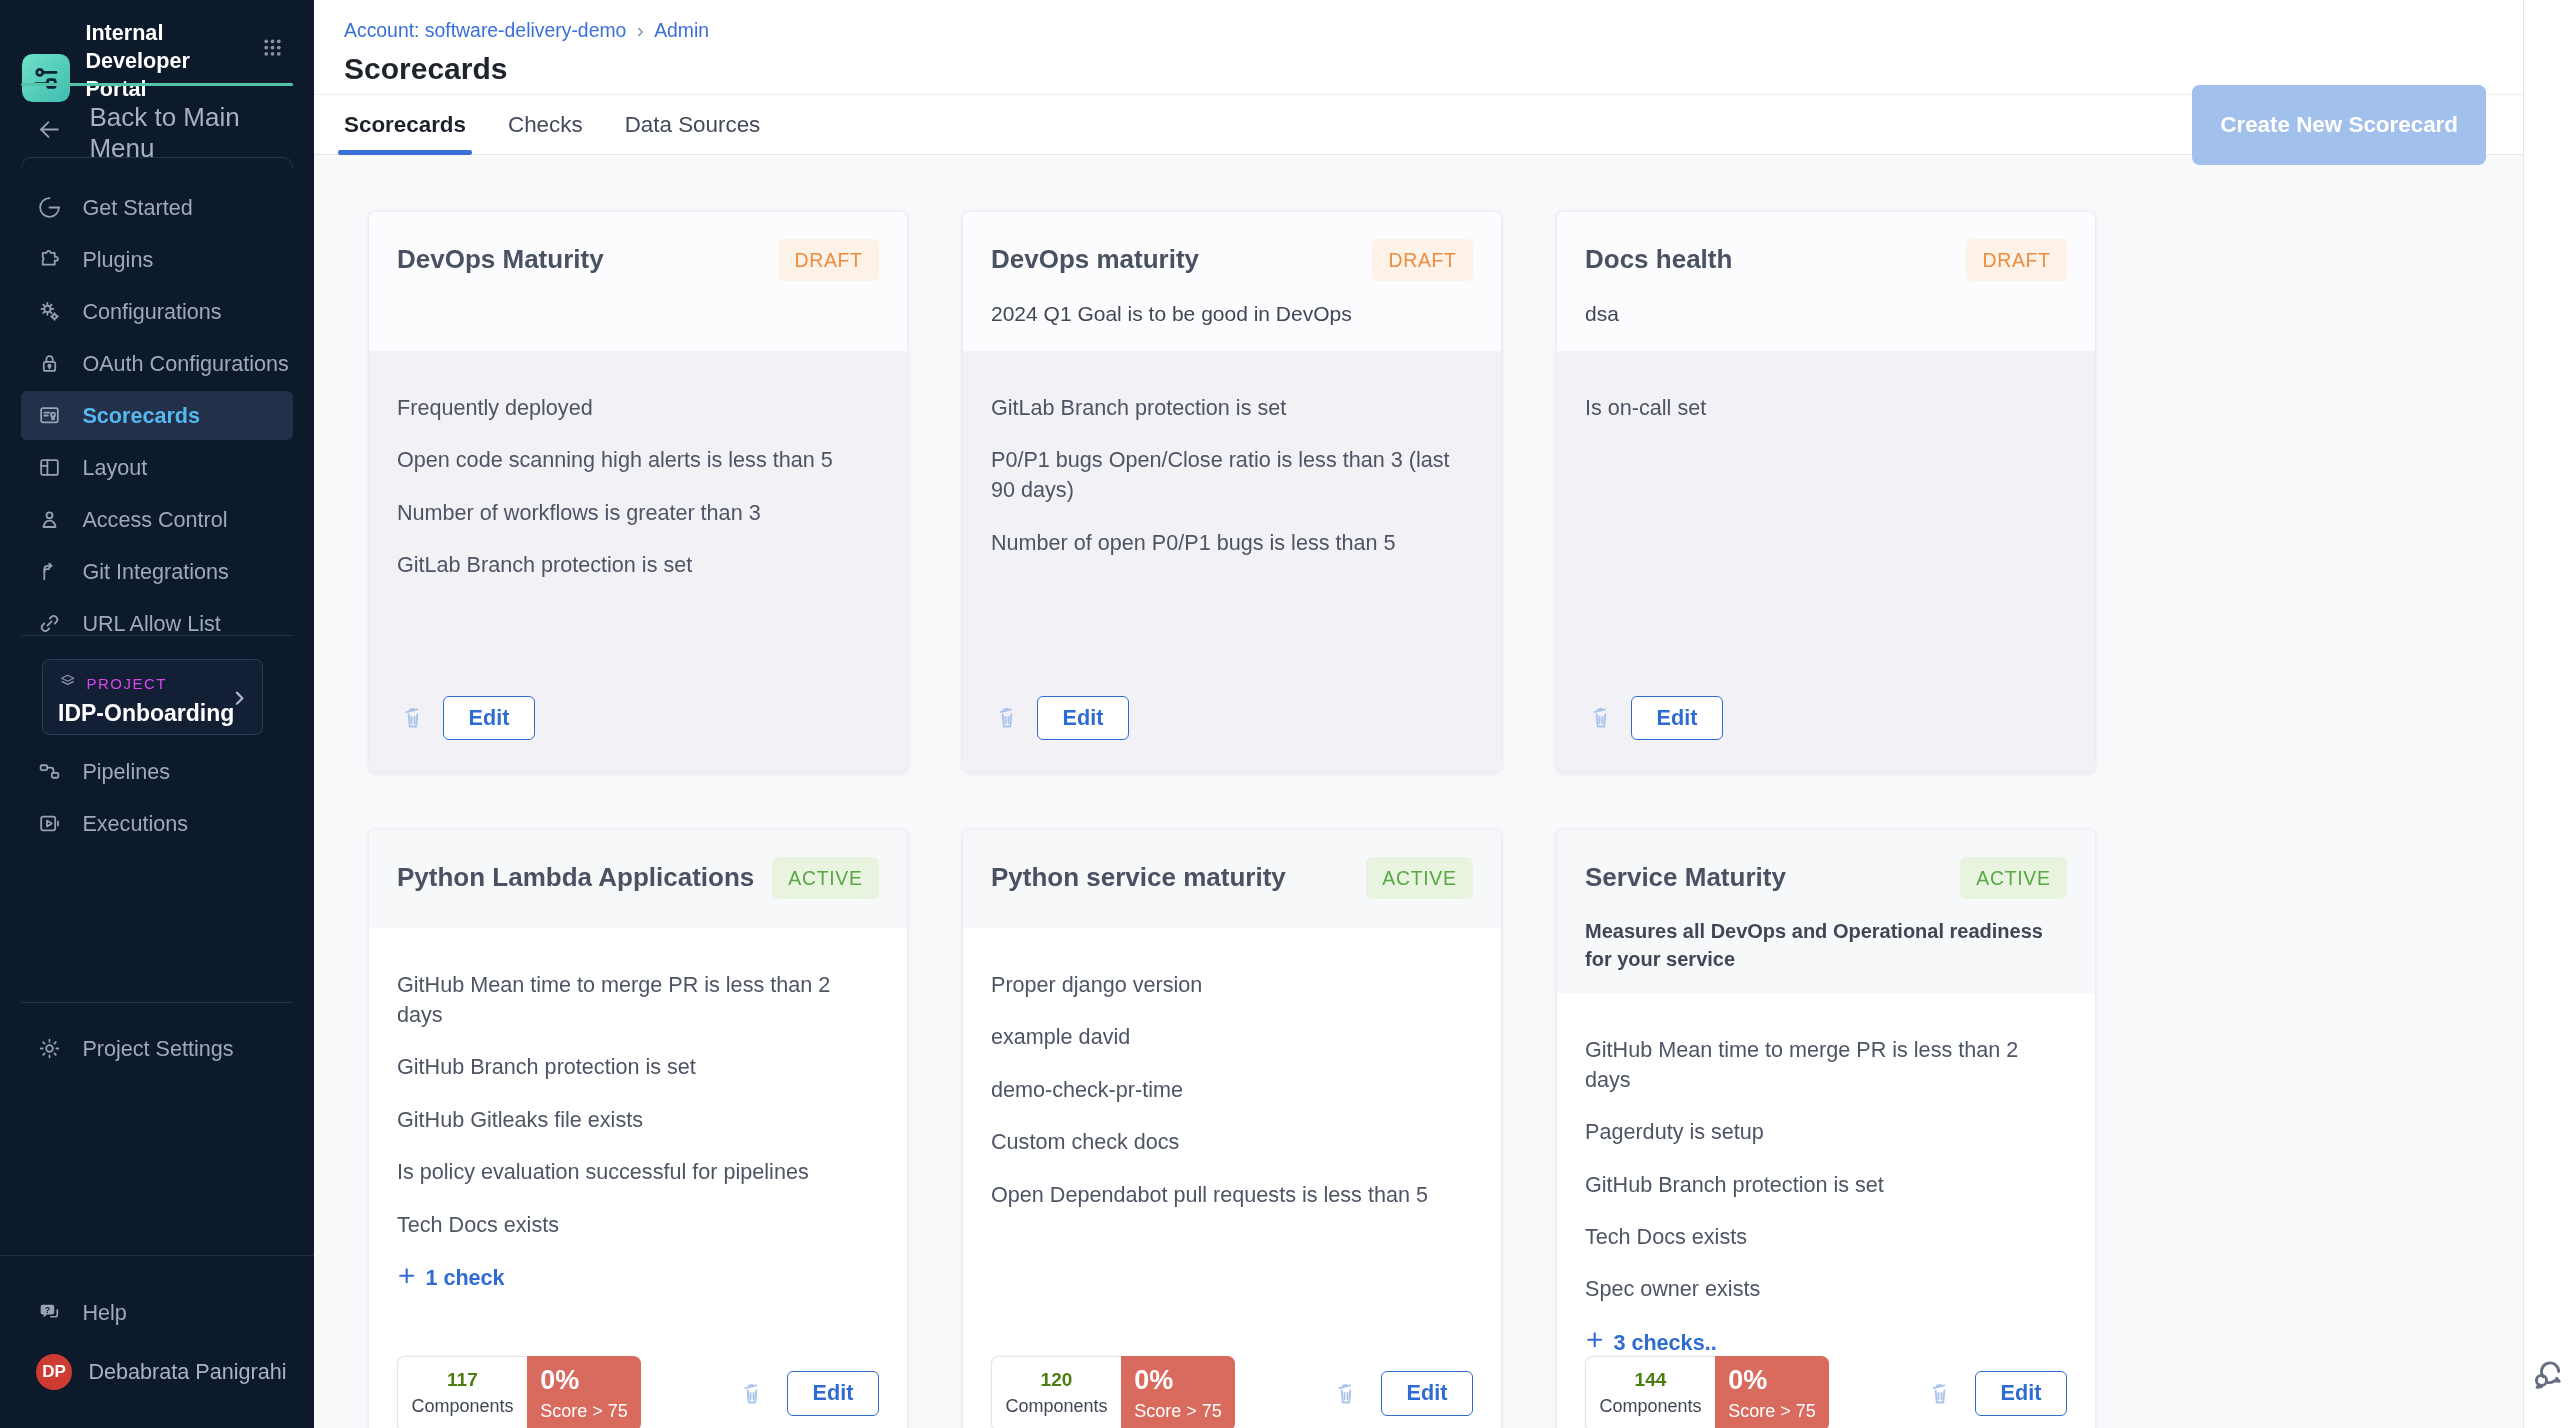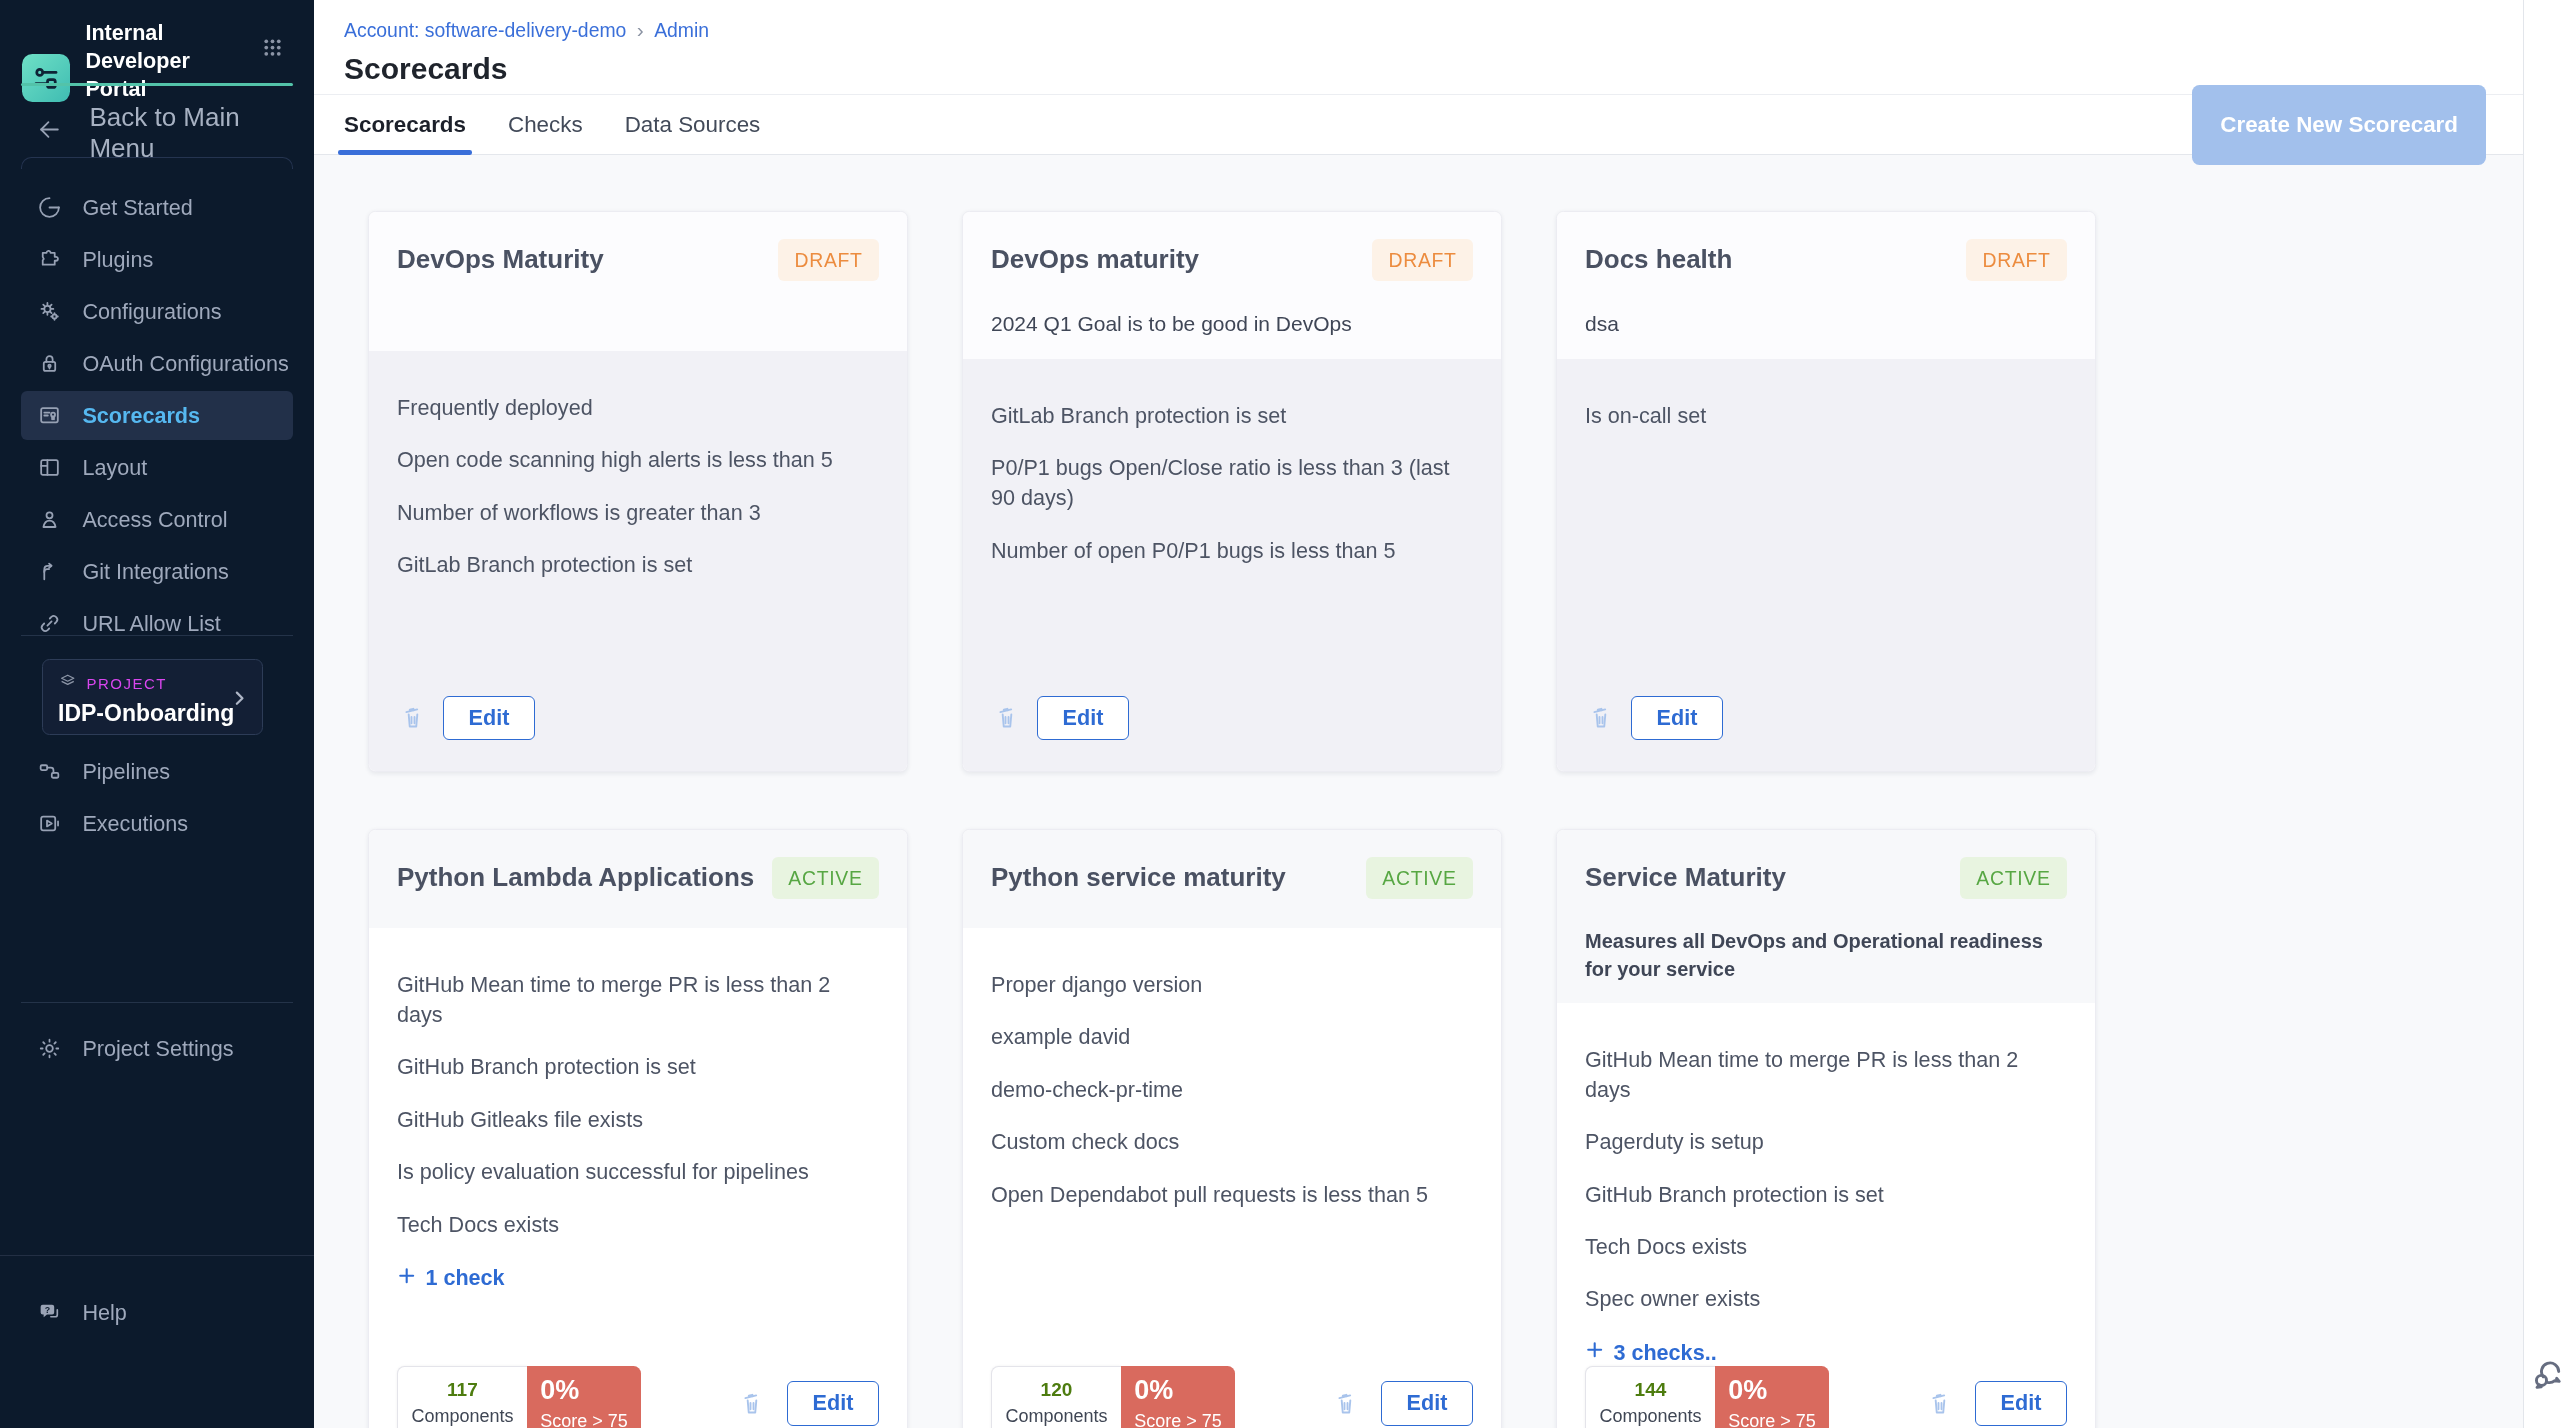--- a/index.html
+++ b/index.html
@@ -69,21 +69,21 @@
   .card { display:flex; flex-direction:column; min-height:561px; border-radius:7.5px; overflow:hidden;
     border:0.7px solid #ececf2; box-shadow:0 1.5px 4.5px rgba(25,35,70,.08); background:#fff; }
   .card-header { padding:27px 28px 19.4px; }
   .card.draft .card-header { background:#fcfcfe; min-height:139px; }
   .card.active .card-header { background:#f7f8fa; min-height:98px; }
   .card-title-row { display:flex; justify-content:space-between; align-items:flex-start; }
   .card-title { font-size:26px; font-weight:bold; color:#4a5162; padding-top:4.5px; }
   .badge { font-size:19.4px; padding:9.7px 16.4px; border-radius:6px; letter-spacing:0.7px; flex:0 0 auto; }
   .badge.draft { background:#fdf2e7; color:#ec8c3f; }
   .badge.active { background:#e8f4e0; color:#57a743; }
-  .card-desc { margin-top:28px; font-size:21px; color:#3f4656; line-height:30px; max-width:483px; }
+  .card-desc { margin-top:18px; font-size:21px; color:#3f4656; line-height:30px; max-width:483px; }
   .card-desc.bold { font-weight:bold; font-size:20px; line-height:28px; }
   .card-body { flex:1; display:flex; flex-direction:column; padding:42px 28px 31px; }
   .card.draft .card-body { background:#f1f1f6; }
   .card.active .card-body { background:#ffffff; }
   .check { font-size:21.6px; color:#4d5464; line-height:30px; margin-bottom:22.4px; }
   .more-link { display:flex; align-items:center; gap:9px; color:#2e6bd3; font-size:21.6px; font-weight:bold; cursor:pointer; margin-top:3px; }
   .more-link svg { stroke:#2e6bd3; stroke-width:2.6; stroke-linecap:round; }
   .card-footer { margin-top:auto; display:flex; align-items:center; }
   .footer-row1 { gap:15px; }
   .footer-row2 { justify-content:space-between; }
@@ -296,20 +296,24 @@
         <svg width="25" height="25" viewBox="0 0 24 24" style="font-size:29px">
           <path d="M19.5 9.5v4.6a2 2 0 0 1-2 2h-4.2" stroke="#9aa3b5" fill="none" stroke-width="1.6"></path>
           <path d="M5.5 4.5h9a2 2 0 0 1 2 2v5.5a2 2 0 0 1-2 2H9.6L6.4 16.6V14H5.5a2 2 0 0 1-2-2V6.5a2 2 0 0 1 2-2z" fill="#9aa3b5" stroke="none"></path>
           <text x="10" y="12.2" font-size="8.5" font-weight="bold" fill="#0c1a2c" text-anchor="middle" stroke="none" font-family="Liberation Sans, sans-serif">?</text>
         </svg>
       </span>
       <span>Help</span>
     </div>
   </nav>
 
+  <div class="user-row">
+    <div class="avatar">DP</div>
+    <span class="user-name">Debabrata Panigrahi</span>
+  </div>
 </aside>
 
 <div class="right-strip">
   <div class="support-fab">
     <svg width="39" height="42" viewBox="0 0 24 24">
       <path d="M18.9 9.3a5.3 5.3 0 1 0-9.5 3.2"></path>
       <path d="M17.6 13.4l1.6 1.9-2.7-.4a5.3 5.3 0 0 1-4.6 1"></path>
       <circle cx="8.3" cy="14.7" r="3.1"></circle>
       <path d="M6.9 17.4L5.6 19l2.5-.3"></path>
     </svg>

